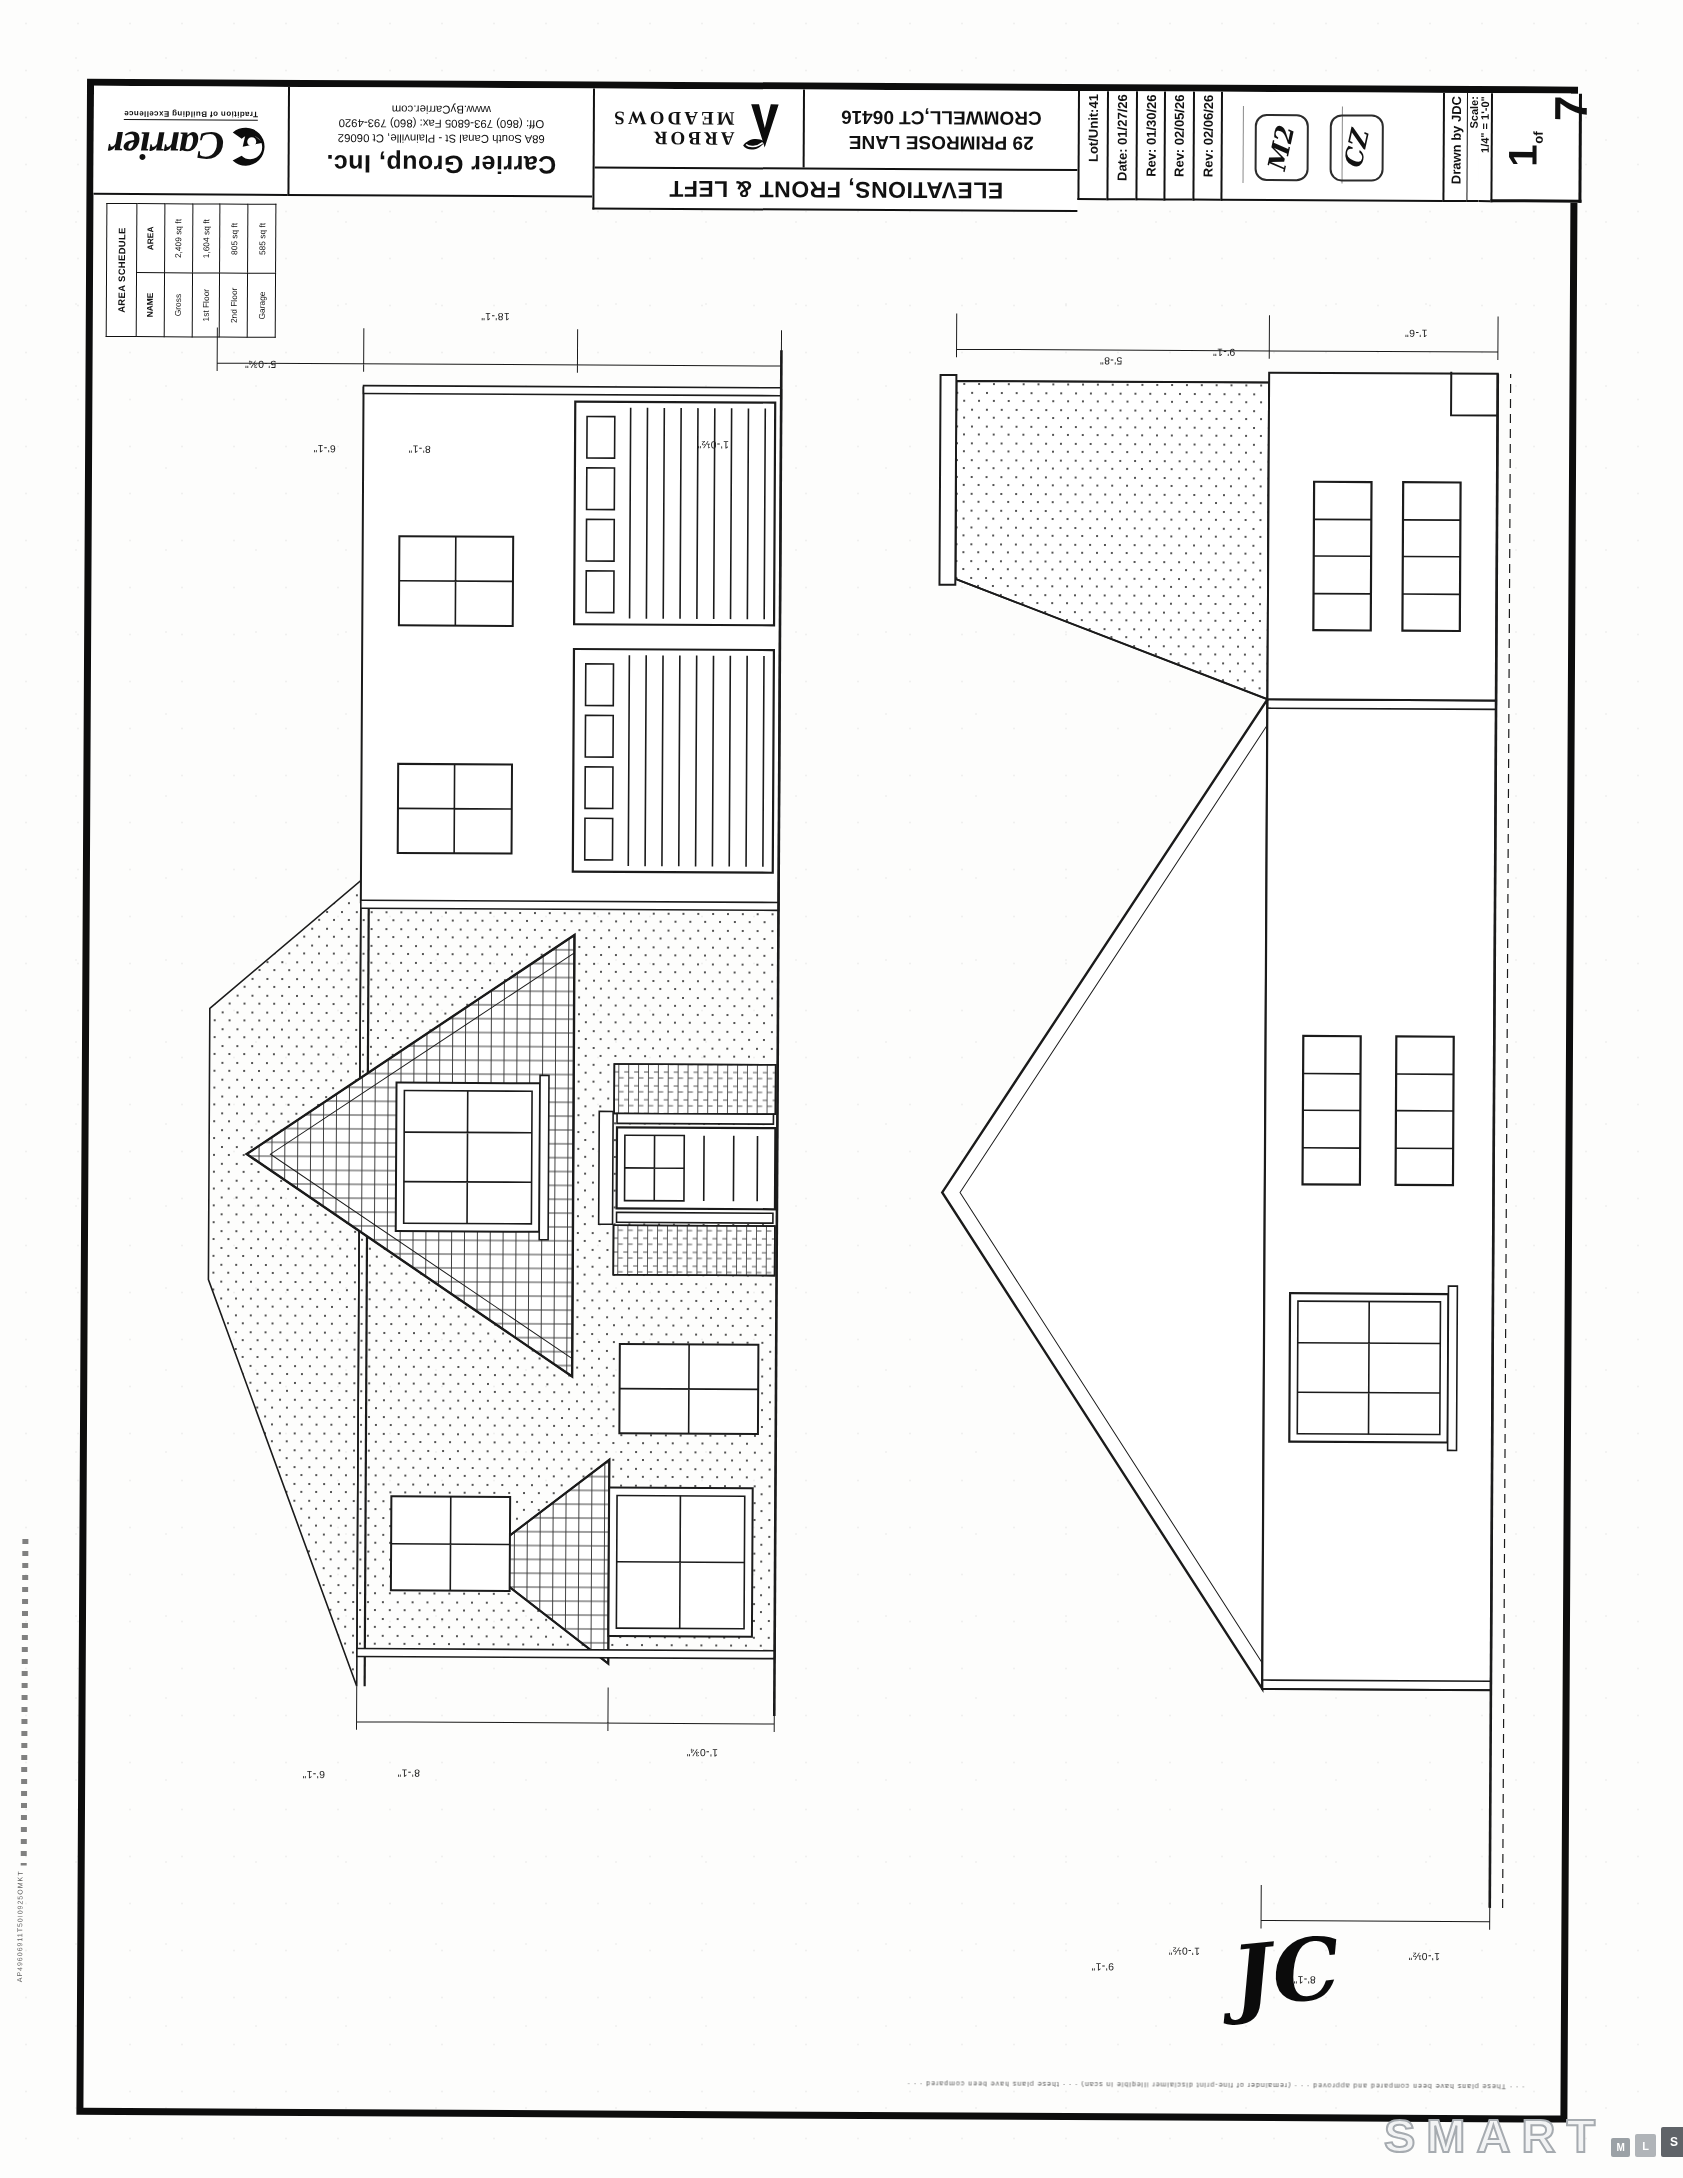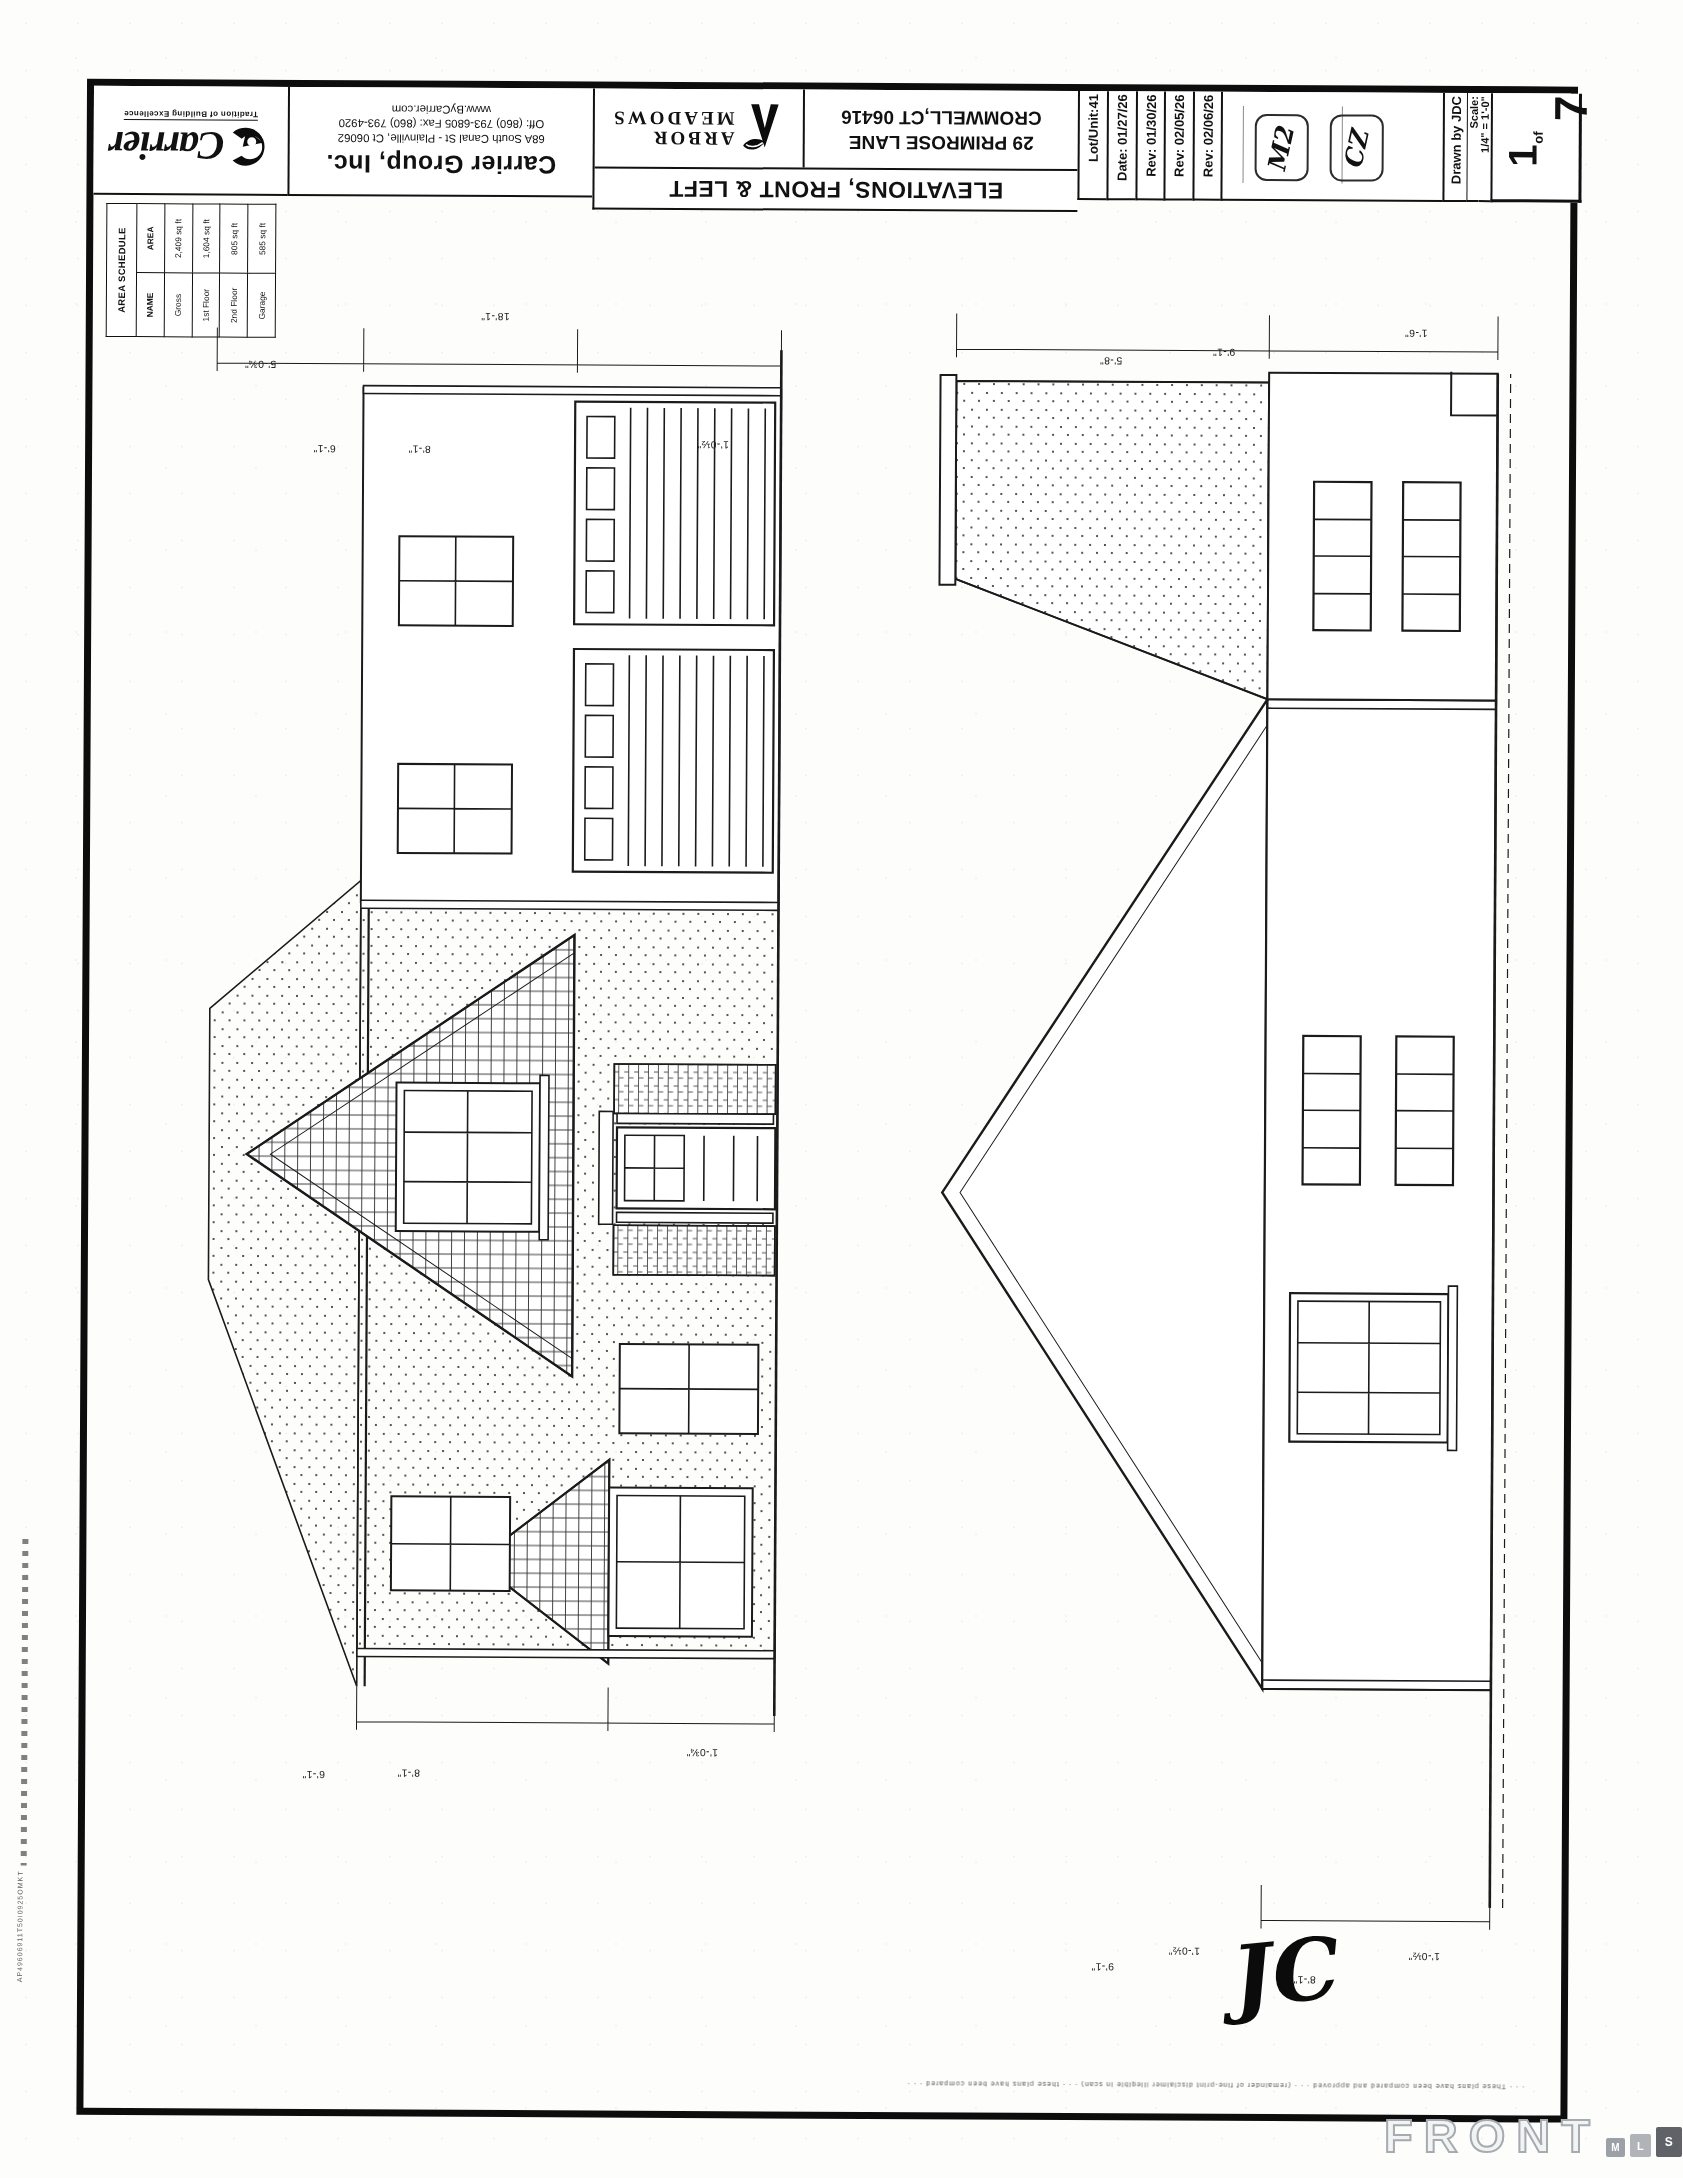--- a/index.html
+++ b/index.html
@@ -333,18 +333,18 @@
   <div class="sig">JC</div>
 
   <div class="fineprint">· · · These plans have been compared and approved · · · (remainder of fine-print disclaimer illegible in scan) · · · these plans have been compared · · ·</div>
 
   <div class="edge-dashes"></div>
   <div class="edge-text">AP49606911T50I0925OMKT</div>
 
 </div>
 
 <div class="wm">
-  <span class="wm-word">FRONT</span>
+  <span class="wm-word">SMART</span>
   <span class="wm-box wm-m">M</span>
   <span class="wm-box wm-l">L</span>
   <span class="wm-box wm-s">S</span>
 </div>
 
 
 </body></html>

